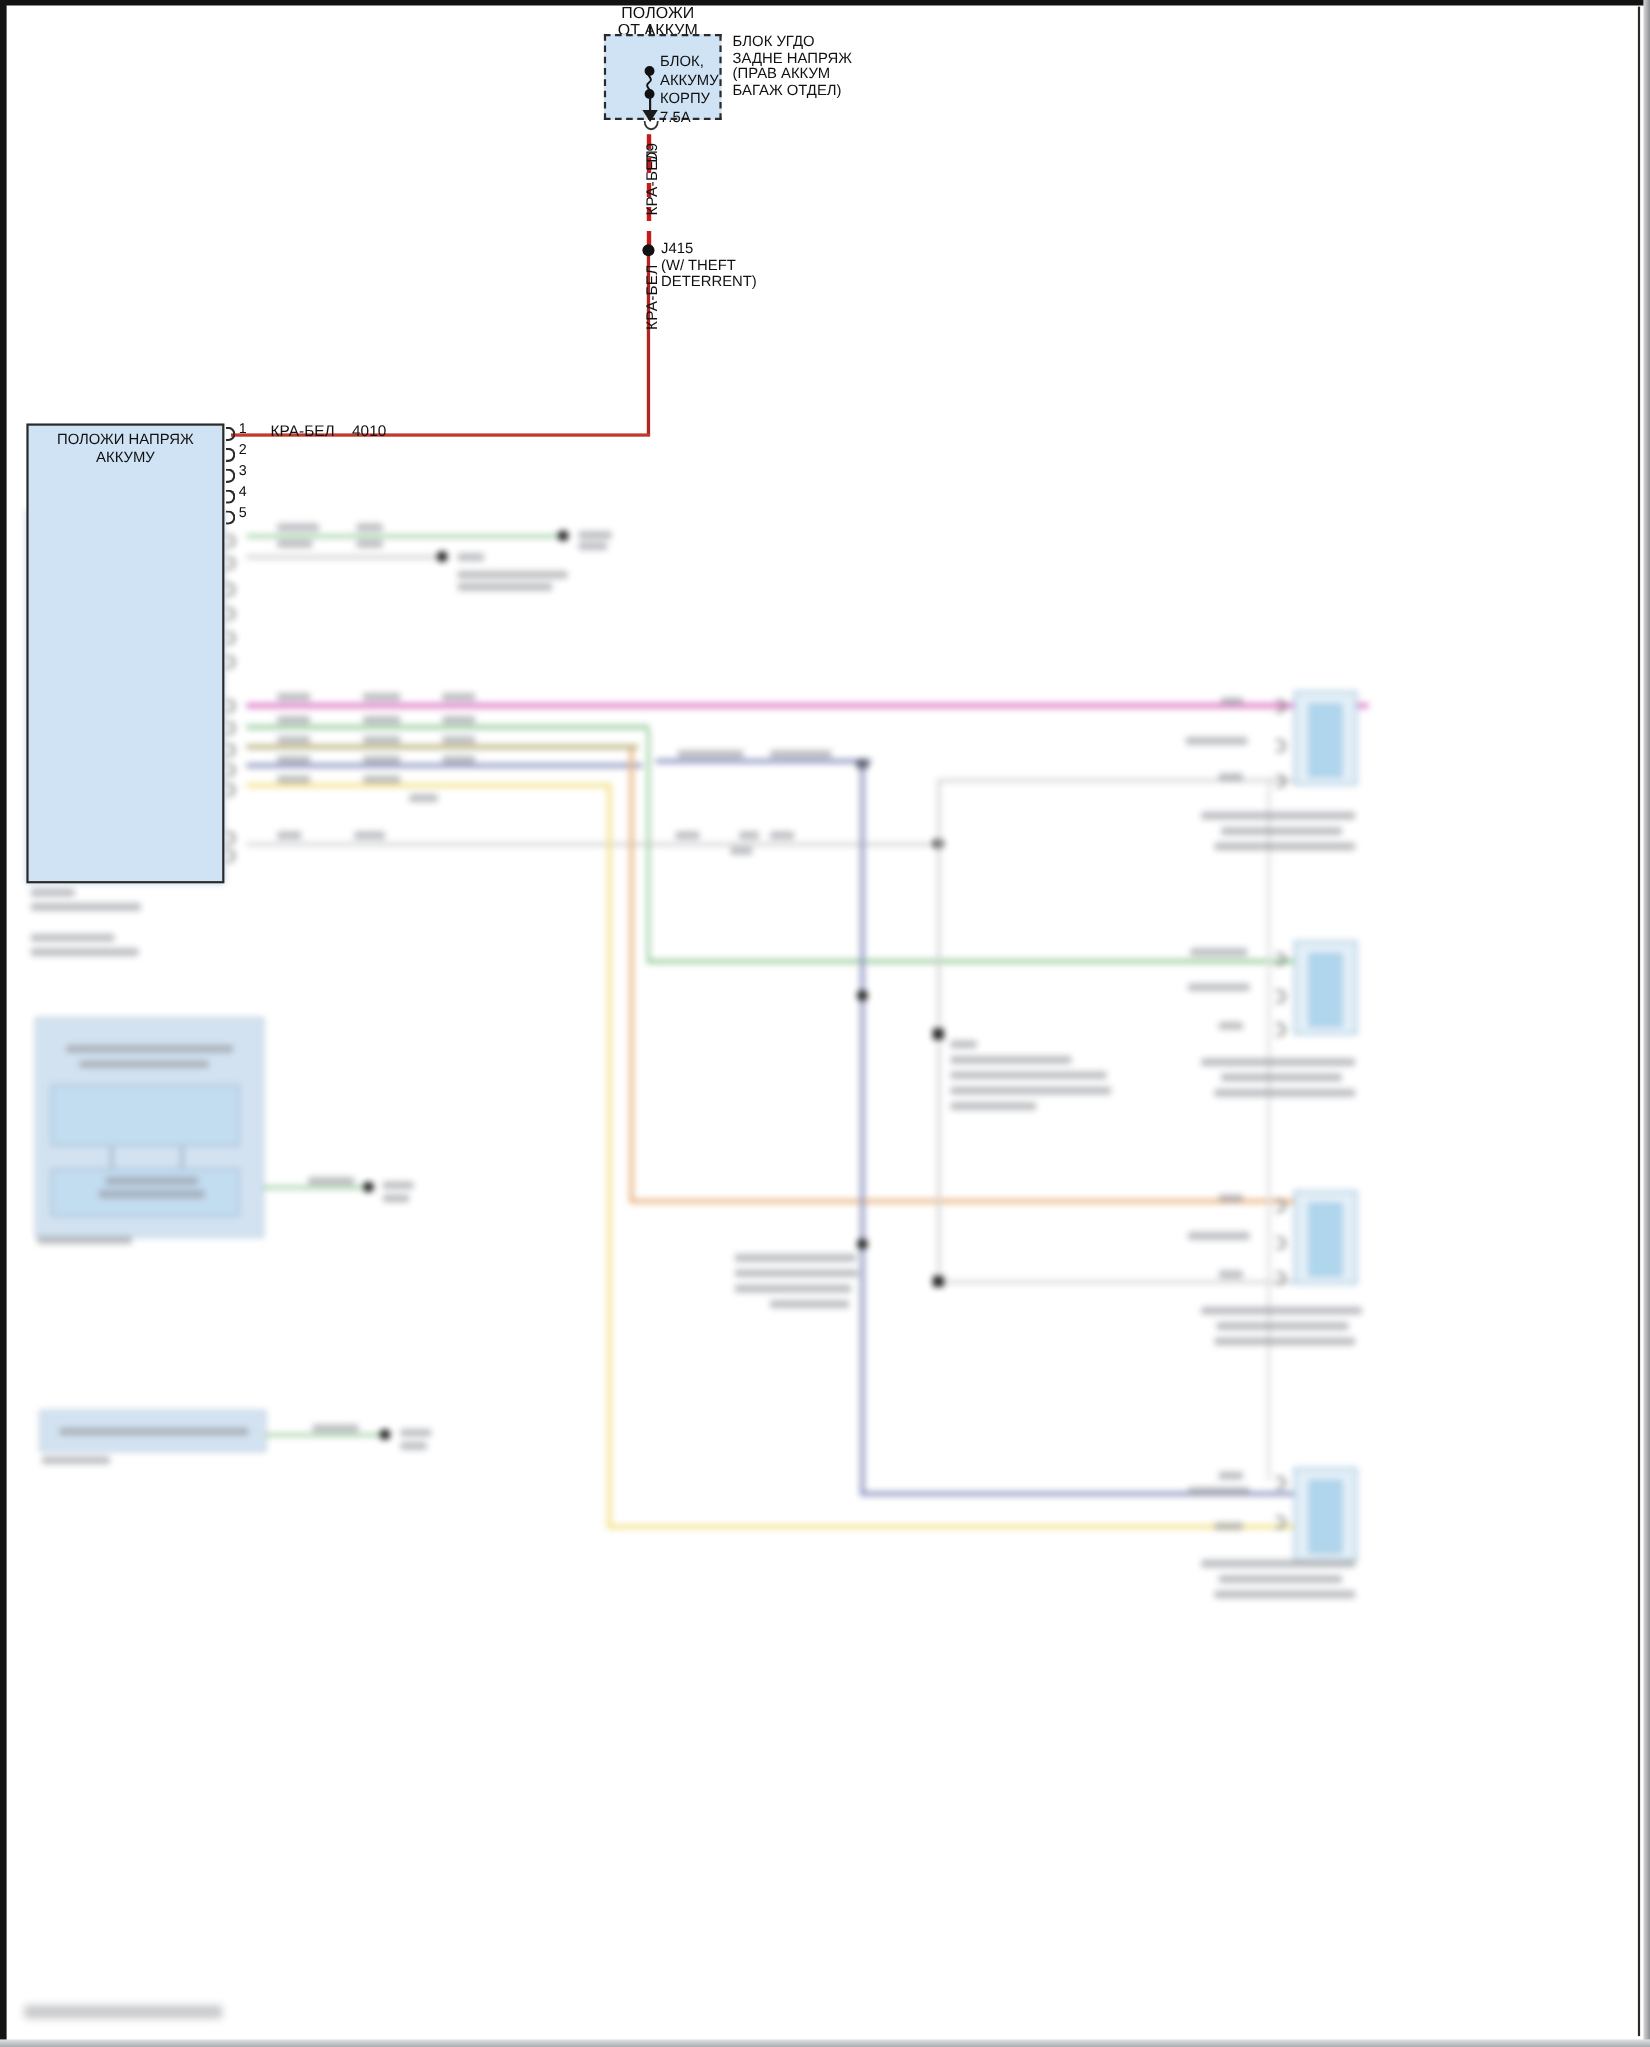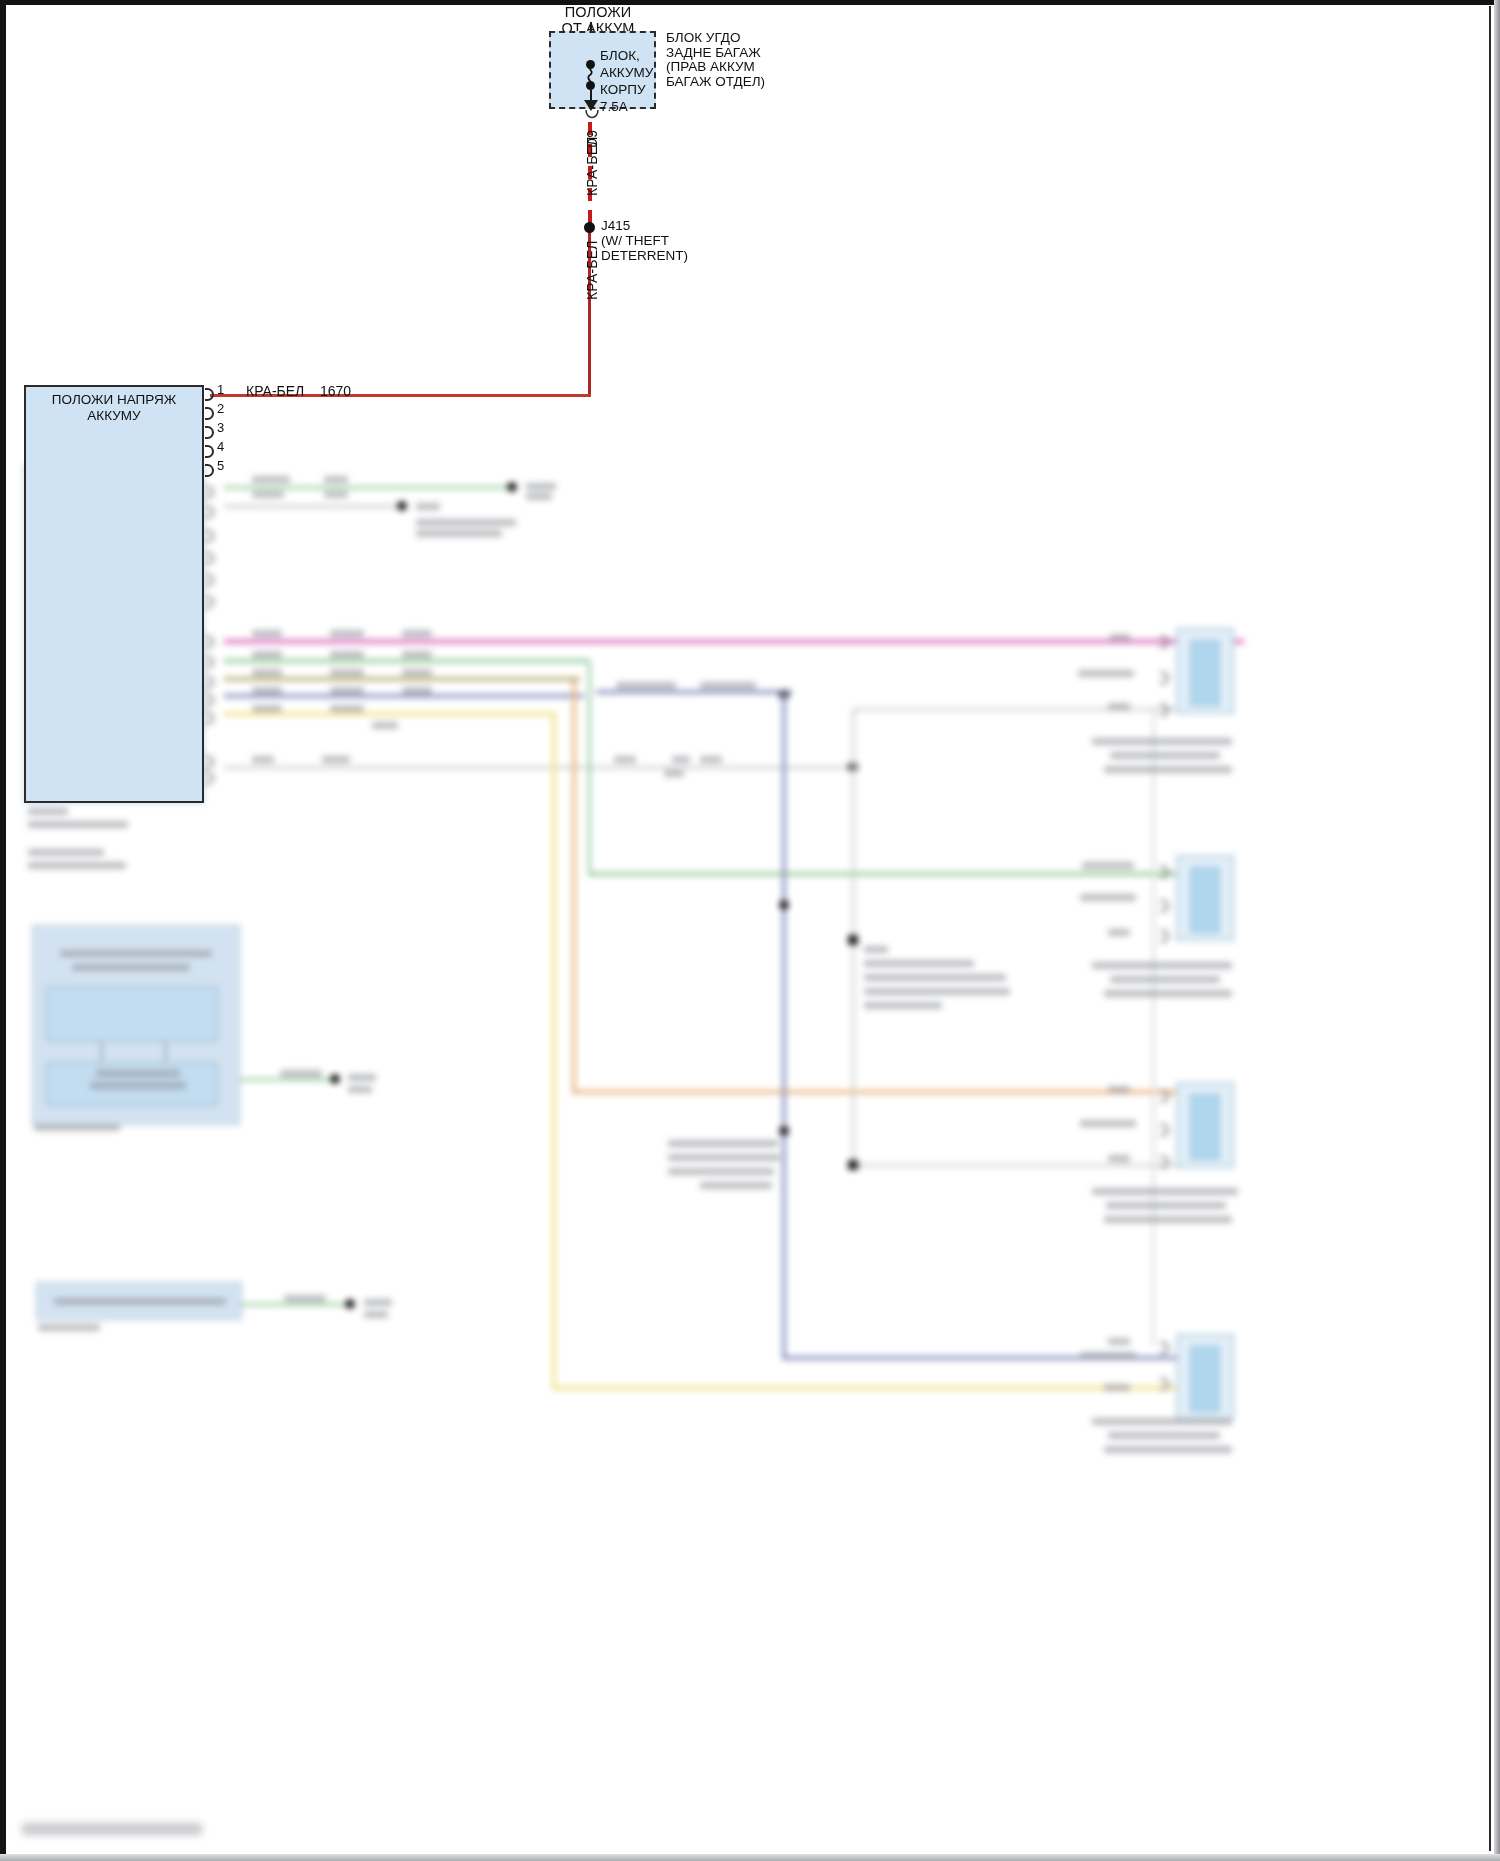--- a/index.html
+++ b/index.html
@@ -338,21 +338,21 @@
       <span>БЛОК,</span><br>
       <span>АККУМУ</span><br>
       <span>КОРПУ</span><br>
       <span>7.5A</span>
     </div>
     <div id="fuse-out-line"></div>
     <div id="fuse-arrow"></div>
 
     <div id="fusebox-caption">
       <span>БЛОК УГДО</span><br>
-      <span>ЗАДНЕ БАГАЖ</span><br>
+      <span>ЗАДНЕ НАПРЯЖ</span><br>
       <span>(ПРАВ АККУМ</span><br>
       <span>БАГАЖ ОТДЕЛ)</span>
     </div>
 
     <svg id="hook" viewBox="0 0 16 12">
       <path d="M2 0 C2 10, 14 10, 14 0" fill="none" stroke="#333" stroke-width="1.6"></path>
     </svg>
 
     <div id="wire-dashed"></div>
     <div id="wire-solid-v"></div>
@@ -379,16 +379,16 @@
       <div class="pin-num" style="top:15px;">2</div>
       <div class="pin-hook" style="top:40px;"></div>
       <div class="pin-num" style="top:34px;">3</div>
       <div class="pin-hook" style="top:59px;"></div>
       <div class="pin-num" style="top:53px;">4</div>
       <div class="pin-hook" style="top:78px;"></div>
       <div class="pin-num" style="top:72px;">5</div>
     </div>
 
     <div id="wlabel-color">КРА-БЕЛ</div>
-    <div id="wlabel-num">1670</div>
+    <div id="wlabel-num">4010</div>
   </div>
 
 </div>
 
 </body></html>

